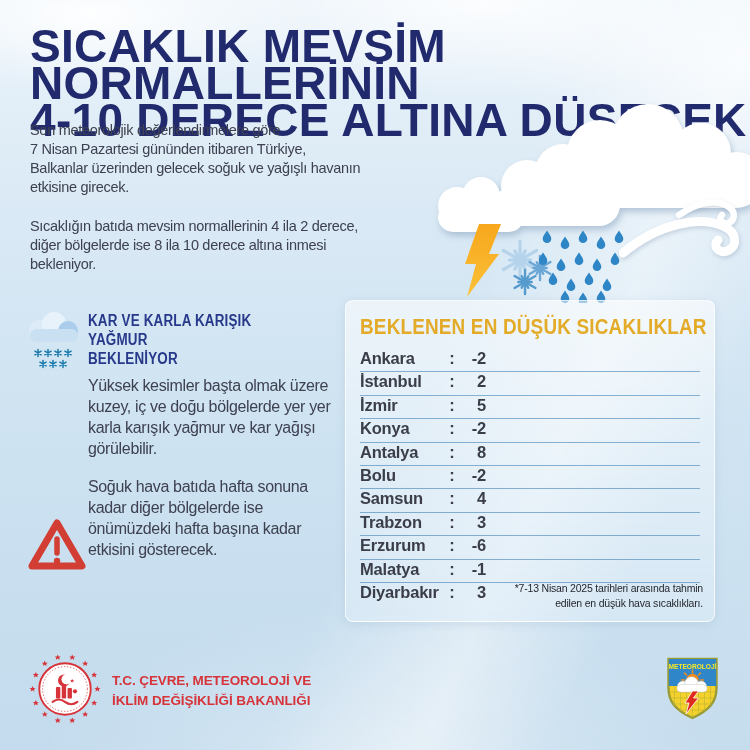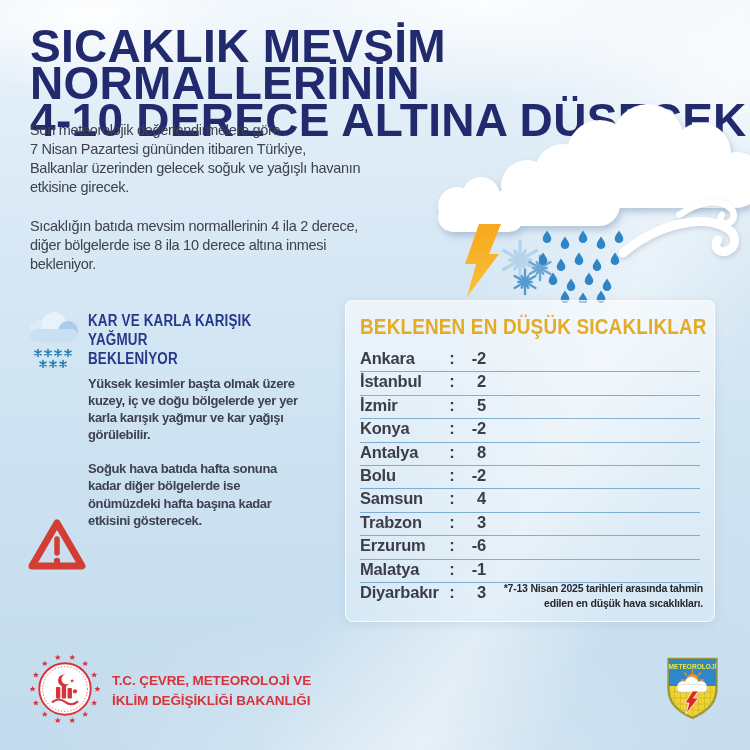--- a/index.html
+++ b/index.html
@@ -31,39 +31,39 @@
   .side-icon{position:absolute;}
   .snow-icon{left:26px;top:311px;}
   .frost-icon{left:27px;top:514px;}
   .side-text{position:absolute;left:88px;width:256px;}
   .snow-text{top:312px;}
   .frost-text{top:517px;}
   .side-text h2{margin:0 0 6px;font-size:16px;line-height:1.18;font-weight:800;
     letter-spacing:.2px;transform:scaleX(.84);transform-origin:left top;white-space:pre-line;}
   .snow-text h2{color:#27398a;}
   .frost-text h2{color:#d3322f;}
-  .side-text p{margin:0 0 17px;font-size:13px;letter-spacing:-.35px;line-height:1.32;
-    color:#3e4150;font-weight:700;white-space:pre-line;}
+  .side-text p{margin:0 0 17px;font-size:16px;letter-spacing:-.35px;line-height:1.32;
+    color:#3e4150;font-weight:400;white-space:pre-line;}
   
   .panel{position:absolute;left:345px;top:300px;width:370px;height:322px;box-sizing:border-box;
     padding:13px 14px 10px;border-radius:8px;
     background:linear-gradient(180deg,rgba(255,255,255,.55),rgba(230,242,251,.42));
     border:1px solid rgba(255,255,255,.75);
     box-shadow:0 2px 10px rgba(110,145,180,.18);}
   .panel h2{margin:0 0 9px;font-size:22px;font-weight:800;color:#e3ab27;letter-spacing:.2px;
     transform:scaleX(.86);transform-origin:left top;white-space:nowrap;}
   .trow{display:flex;height:22.4px;
     border-bottom:1px solid rgba(62,130,184,.6);
     font-size:16.5px;font-weight:600;color:#3b3e49;letter-spacing:-.2px;}
   .trow:last-child{border-bottom:none;}
   .trow .city{width:84px;}
   .trow .colon{width:16px;text-align:center;}
   .trow .val{width:26px;text-align:right;}
   .footnote{position:absolute;right:11px;bottom:9px;text-align:right;
-    font-size:10.5px;font-weight:700;color:#25272e;line-height:1.5;letter-spacing:-.2px;}
+    font-size:10.5px;font-weight:400;color:#25272e;line-height:1.5;letter-spacing:-.2px;}
   
   .ministry-logo{position:absolute;left:24px;top:648px;}
   .ministry-text{position:absolute;left:112px;top:671px;font-size:13.5px;font-weight:800;
     color:#d6343a;line-height:1.5;letter-spacing:-.1px;}
   .meteo-logo{position:absolute;left:665px;top:656px;}
 </style>
 </head>
 <body>
 
 <div class="poster">

